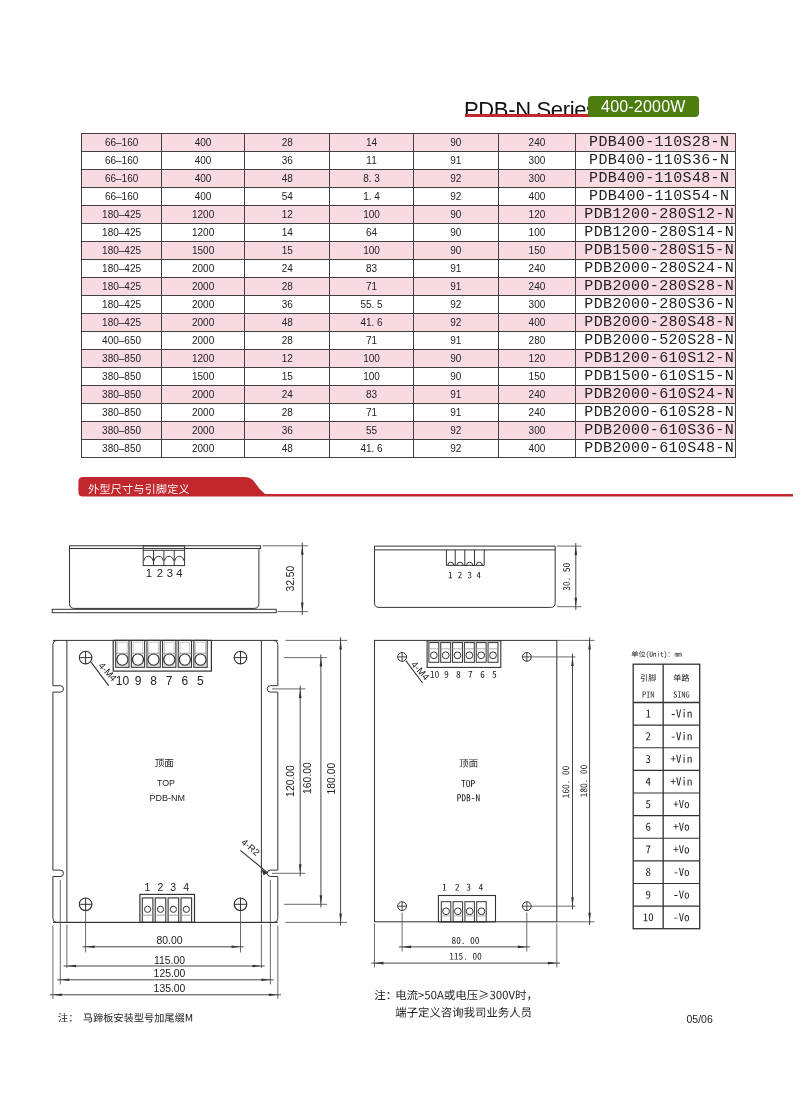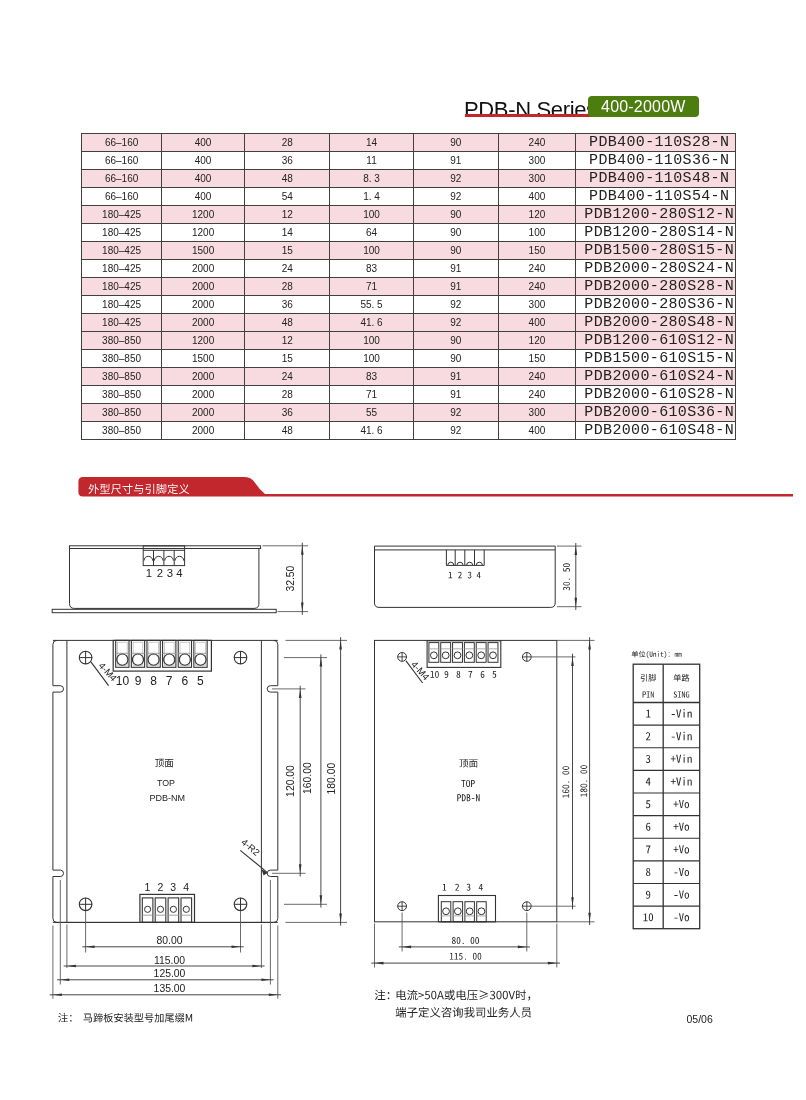--- a/index.html
+++ b/index.html
@@ -119,20 +119,29 @@
         <td class="m">PDB2000-280S36-N</td>
       </tr>
 <tr class="p">
         <td>180–425</td>
         <td>2000</td>
         <td>48</td>
         <td>41. 6</td>
         <td>92</td>
         <td>400</td>
         <td class="m">PDB2000-280S48-N</td>
+      </tr>
+<tr>
+        <td>400–650</td>
+        <td>2000</td>
+        <td>28</td>
+        <td>71</td>
+        <td>91</td>
+        <td>280</td>
+        <td class="m">PDB2000-520S28-N</td>
       </tr>
 <tr class="p">
         <td>380–850</td>
         <td>1200</td>
         <td>12</td>
         <td>100</td>
         <td>90</td>
         <td>120</td>
         <td class="m">PDB1200-610S12-N</td>
       </tr>

